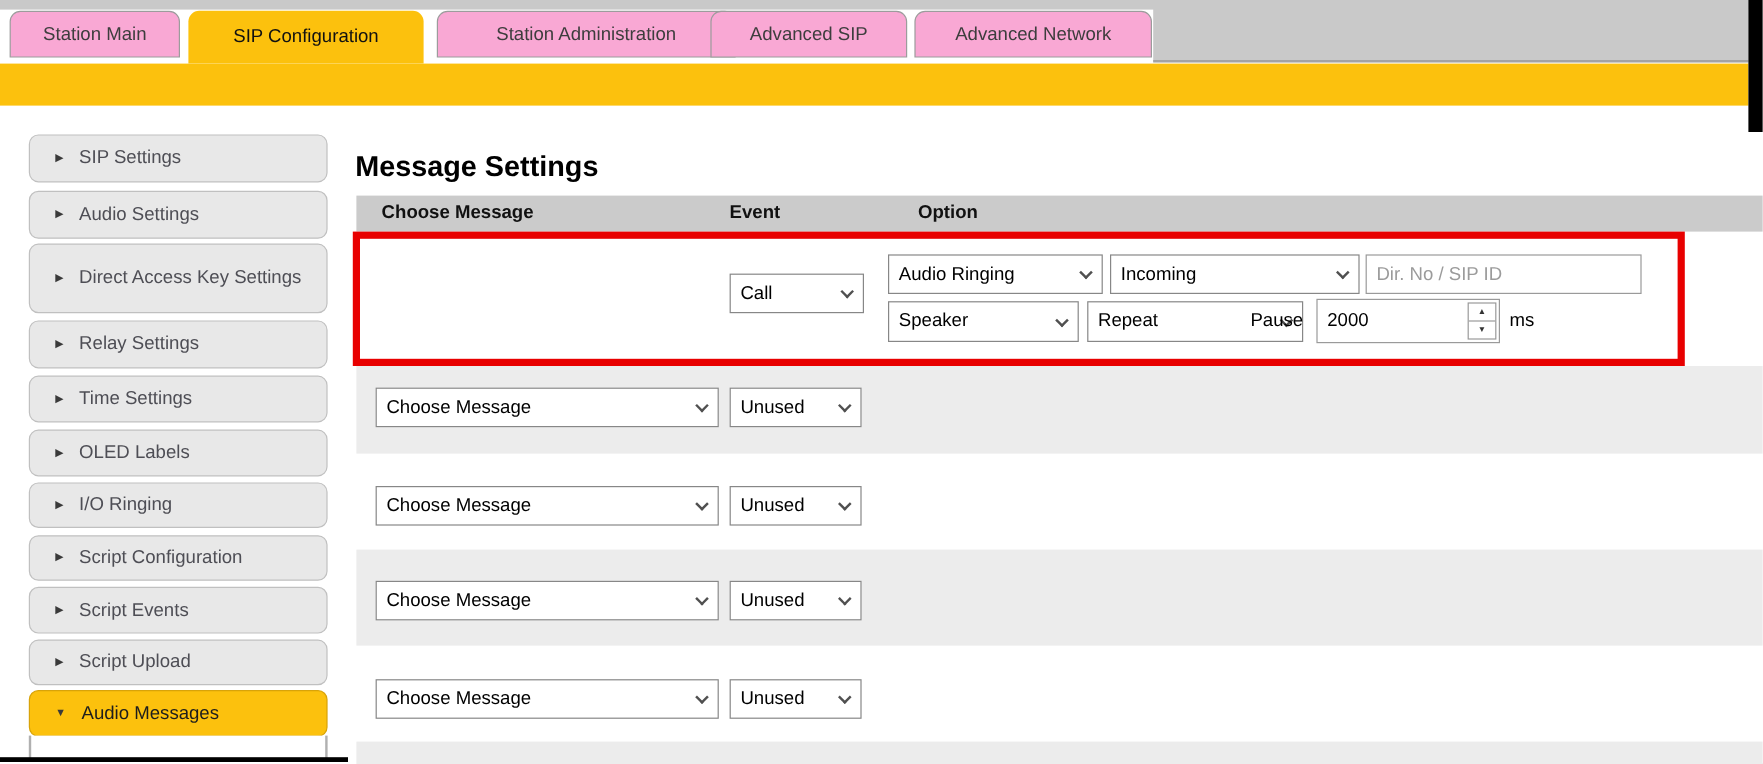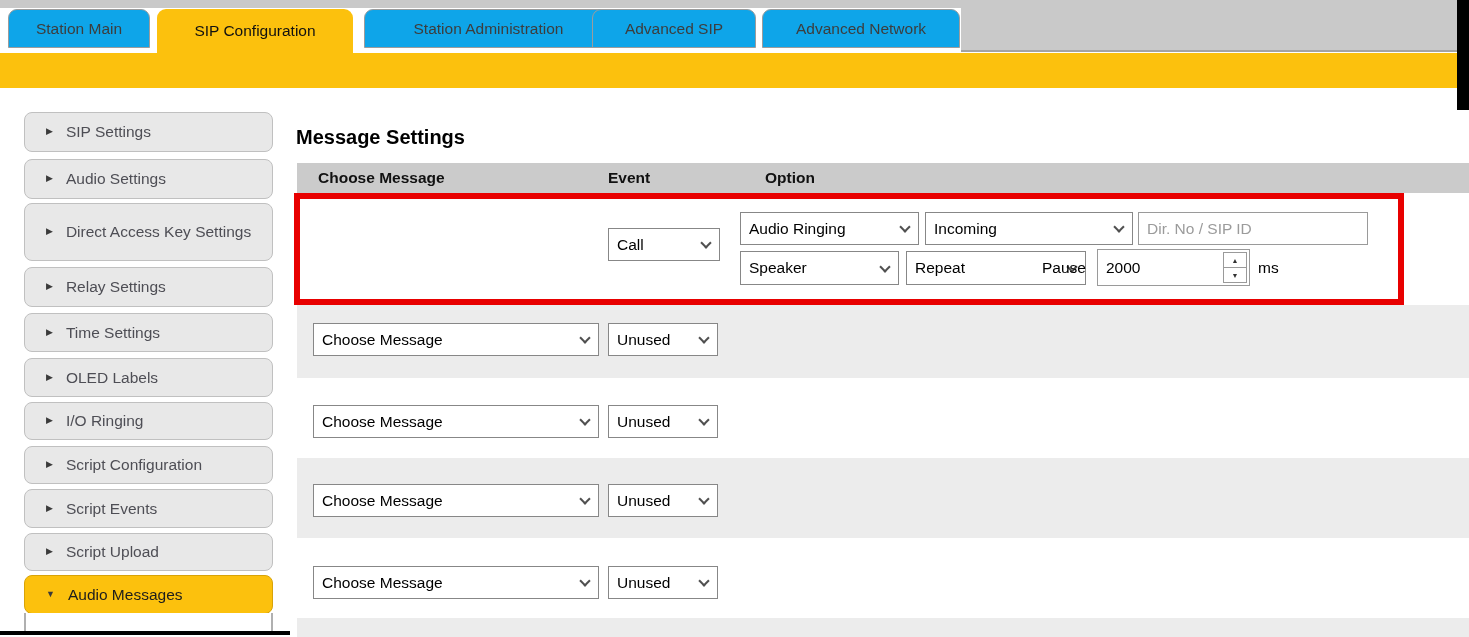--- a/index.html
+++ b/index.html
@@ -5,21 +5,21 @@
   * { margin:0; padding:0; box-sizing:border-box; }
   html,body { width:1469px; height:637px; background:#fff; overflow:hidden;
               font-family:"Liberation Sans", sans-serif; }
   .screen { position:relative; width:1469px; height:637px; background:#fff; }
   .abs { position:absolute; }
 
   
   .topstrip { left:0; top:0; width:1457px; height:8px; background:#c9c9c9; }
   .tabfill  { left:961px; top:0; width:496px; height:52px; background:#c9c9c9;
               border-bottom:2px solid #a3a3a3; }
-  .tab { top:9px; height:39px; background:#0ea5e9; border:1px solid #9c9c9c;
+  .tab { top:9px; height:39px; background:#f9a8d4; border:1px solid #9c9c9c;
          border-radius:9px 9px 0 0; display:flex; align-items:center;
          justify-content:center; font-size:15.5px; color:#3d3d3d; cursor:pointer; }
   .tab.t1 { left:8px;   width:142px; }
   .tab.t2 { left:157px; width:196px; }
   .tab.t3 { left:364px; width:249px; }
   .tab.t4 { left:592px; width:164px; }
   .tab.t5 { left:762px; width:198px; }
   .tab.active { background:#fcc10d; border:none; height:44px; color:#111; z-index:3; }
   .yellowbar { left:0; top:53px; width:1457px; height:35px; background:#fcc10d; }
   .black-tr { left:1457px; top:0; width:12px; height:110px; background:#000; z-index:5; }
@@ -40,21 +40,21 @@
   .s6  { top:358px; height:39px; }
   .s7  { top:402px; height:38px; }
   .s8  { top:446px; height:38px; }
   .s9  { top:489px; height:39px; }
   .s10 { top:533px; height:38px; }
   .s11 { top:575px; height:39px; }
   .side-sub { left:24px; top:613px; width:249px; height:19px; background:#fff;
               border-left:2px solid #b0b0b0; border-right:2px solid #b0b0b0; }
 
   
-  .page-title { left:296px; top:126px; font-size:20px; font-weight:bold; color:#000; }
+  .page-title { left:296px; top:126px; font-size:24px; font-weight:bold; color:#000; }
   .head-band  { left:297px; top:163px; width:1172px; height:30px; background:#cbcbcb; }
   .head-cell  { top:163px; height:30px; display:flex; align-items:center;
                 font-size:15.5px; font-weight:bold; color:#111; z-index:1; }
   .hc1 { left:318px; } .hc2 { left:608px; } .hc3 { left:765px; }
 
   .band { left:297px; width:1172px; background:#ececec; }
   .band2 { top:305px; height:73px; }
   .band4 { top:458px; height:80px; }
   .band6 { top:618px; height:19px; }
 

